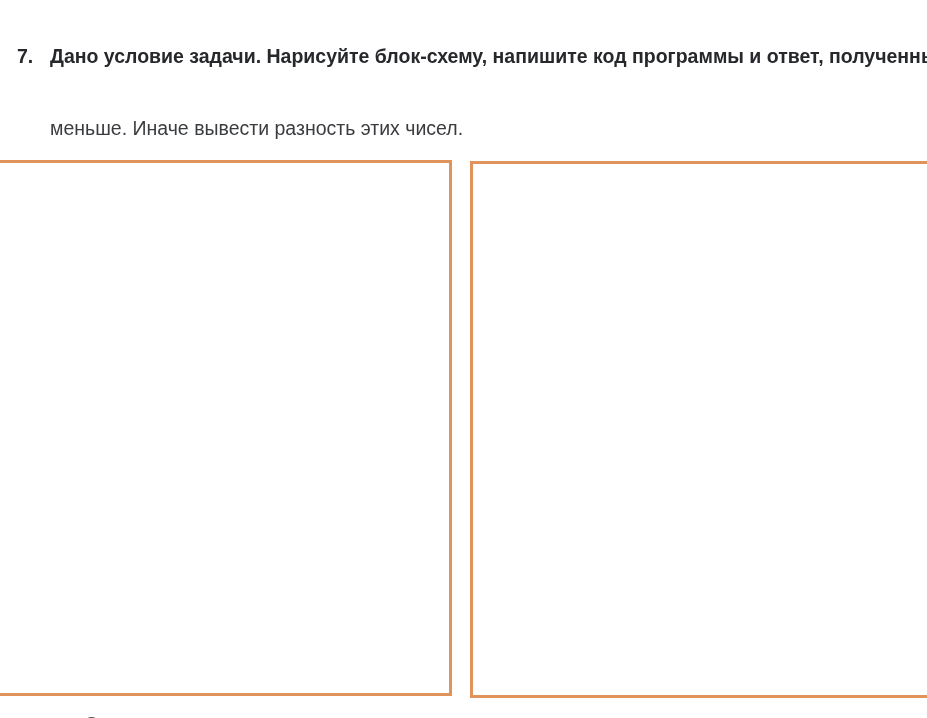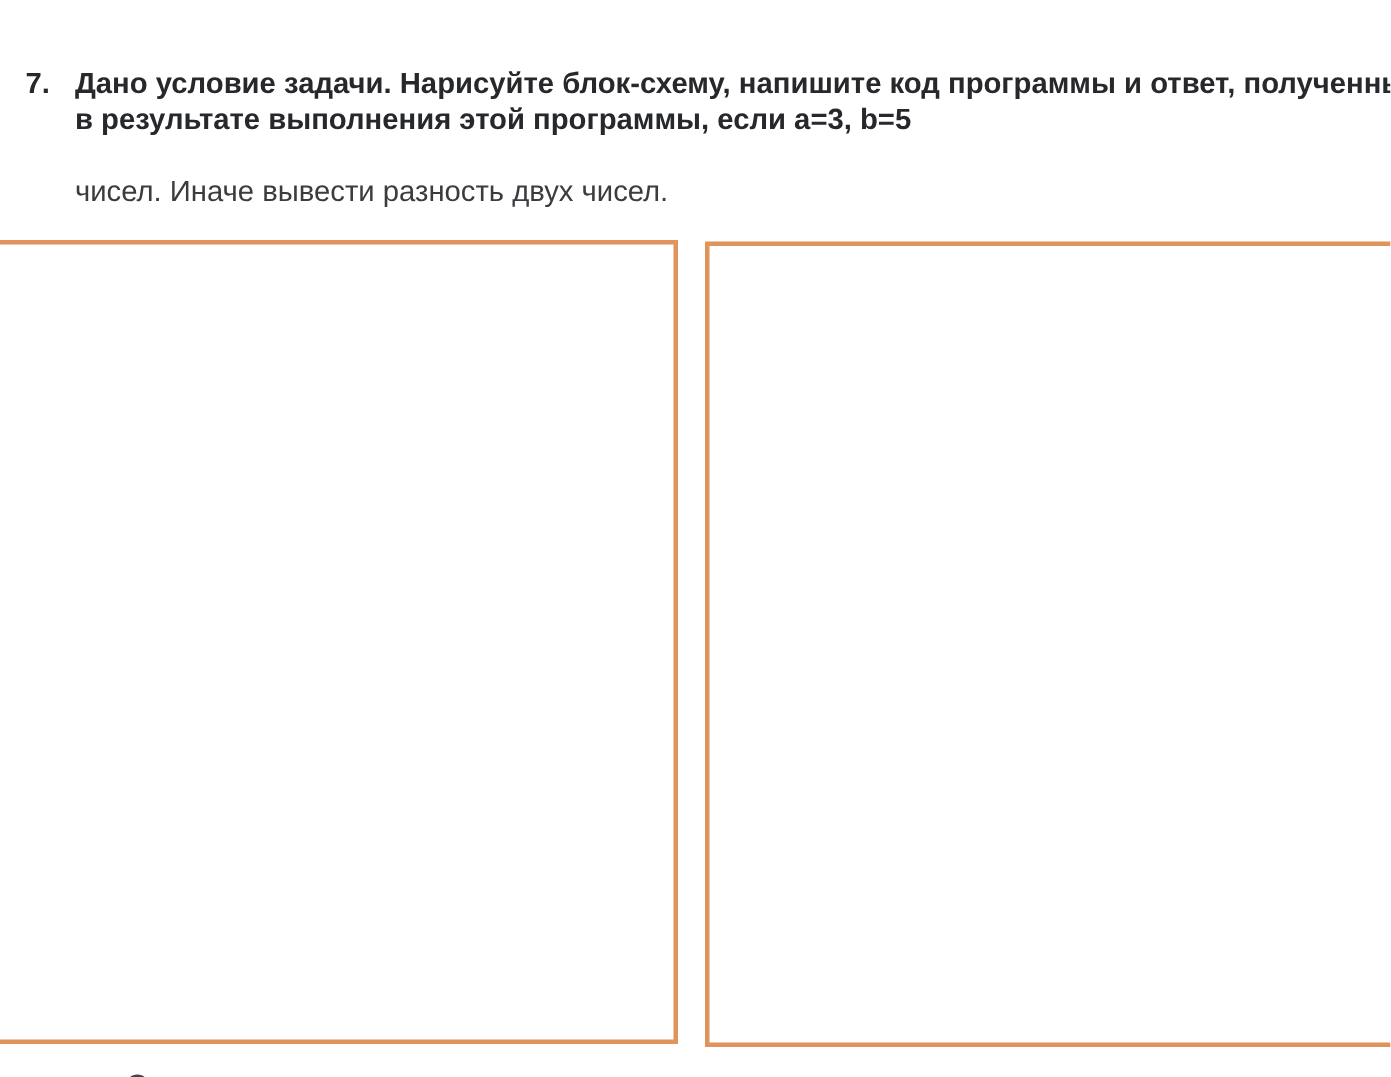--- a/index.html
+++ b/index.html
@@ -67,24 +67,23 @@
 </style>
 </head>
 <body>
 
 <div id="screen">
 
   <div class="problem-number">7.</div>
 
   <div class="line bold" style="top:44px;">Дано условие задачи. Нарисуйте блок-схему, напишите код программы и ответ, полученный</div>
 
-  <div class="line bold" style="top:68px;">в результате выполнения этой программы, если a=3, b=5</div>
 
 
-  <div class="line" style="top:116px;">чисел. Иначе вывести разность двух чисел.</div>
+  <div class="line" style="top:116px;">меньше. Иначе вывести разность этих чисел.</div>
 
   <div id="flowchart-box" class="answer-box"></div>
 
   <div id="code-box" class="answer-box"></div>
 
   <div class="bottom-fragment">Ответ:</div>
 
 </div>
 
 </body></html>

